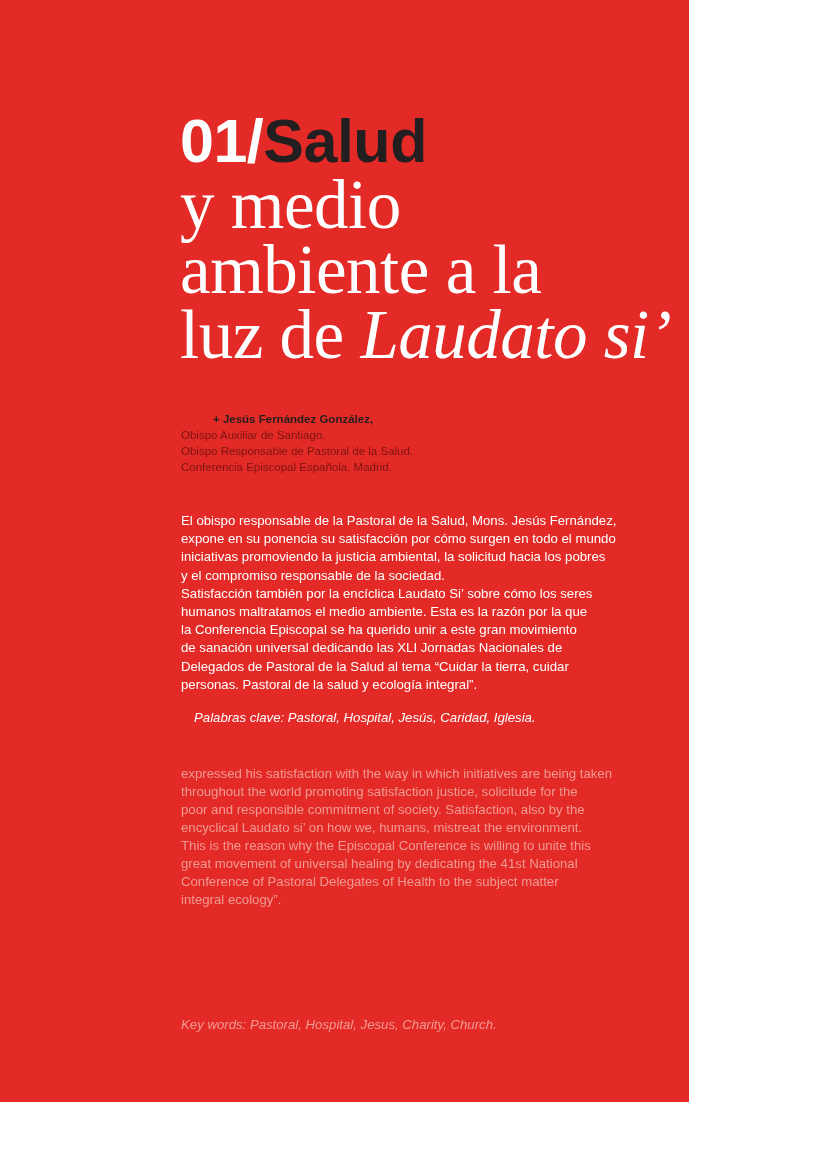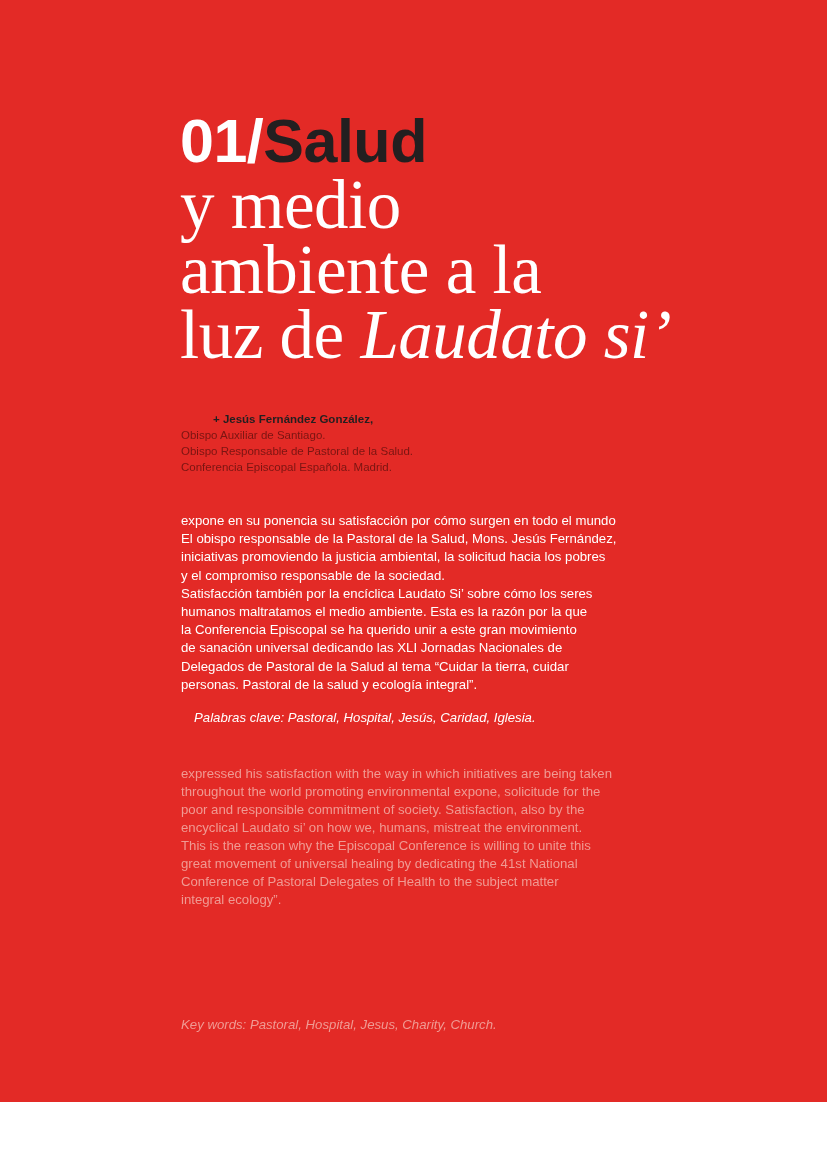--- a/index.html
+++ b/index.html
@@ -1,21 +1,21 @@
 <!DOCTYPE html>
 <html><head>
   <meta charset="utf-8">
   <style>
     html, body { margin: 0; padding: 0; }
     body {
       width: 827px; height: 1169px; background: #ffffff; overflow: hidden;
       position: relative;
     }
     .page {
-      position: absolute; left: 0; top: 0; width: 827px; height: 1102px;
+      position: absolute; left: 0; top: 0; width: 689px; height: 1102px;
       background: #e32a26;
     }
     .title-num {
       position: absolute; left: 180px; top: 106px;
       font-family: "Liberation Sans", sans-serif; font-weight: bold;
       font-size: 61px; line-height: 70px; letter-spacing: -0.5px;
       white-space: nowrap;
     }
     .title-num .num { color: #ffffff; }
     .title-num .word { color: #231f20; }
@@ -70,37 +70,37 @@
   </div>
 
   <div class="author">
     <div class="name">+ Jesús Fernández González,</div>
     <div>Obispo Auxiliar de Santiago.</div>
     <div>Obispo Responsable de Pastoral de la Salud.</div>
     <div>Conferencia Episcopal Española. Madrid.</div>
   </div>
 
   <div class="abstract-es">
+    <div>El obispo responsable de la Pastoral de la Salud, Mons. Jesús Fernández,</div>
     <div>expone en su ponencia su satisfacción por cómo surgen en todo el mundo</div>
-    <div>El obispo responsable de la Pastoral de la Salud, Mons. Jesús Fernández,</div>
     <div>iniciativas promoviendo la justicia ambiental, la solicitud hacia los pobres</div>
     <div>y el compromiso responsable de la sociedad.</div>
     <div>Satisfacción también por la encíclica Laudato Si’ sobre cómo los seres</div>
     <div>humanos maltratamos el medio ambiente. Esta es la razón por la que</div>
     <div>la Conferencia Episcopal se ha querido unir a este gran movimiento</div>
     <div>de sanación universal dedicando las XLI Jornadas Nacionales de</div>
     <div>Delegados de Pastoral de la Salud al tema “Cuidar la tierra, cuidar</div>
     <div>personas. Pastoral de la salud y ecología integral”.</div>
   </div>
 
   <div class="kw-es">Palabras clave: Pastoral, Hospital, Jesús, Caridad, Iglesia.</div>
 
   <div class="abstract-en">
     <div>expressed his satisfaction with the way in which initiatives are being taken</div>
-    <div>throughout the world promoting environmental expone, solicitude for the</div>
+    <div>throughout the world promoting satisfaction justice, solicitude for the</div>
     <div>poor and responsible commitment of society. Satisfaction, also by the</div>
     <div>encyclical Laudato si’ on how we, humans, mistreat the environment.</div>
     <div>This is the reason why the Episcopal Conference is willing to unite this</div>
     <div>great movement of universal healing by dedicating the 41st National</div>
     <div>Conference of Pastoral Delegates of Health to the subject matter</div>
     <div>integral ecology”.</div>
   </div>
 
   <div class="kw-en">Key words: Pastoral, Hospital, Jesus, Charity, Church.</div>
 

